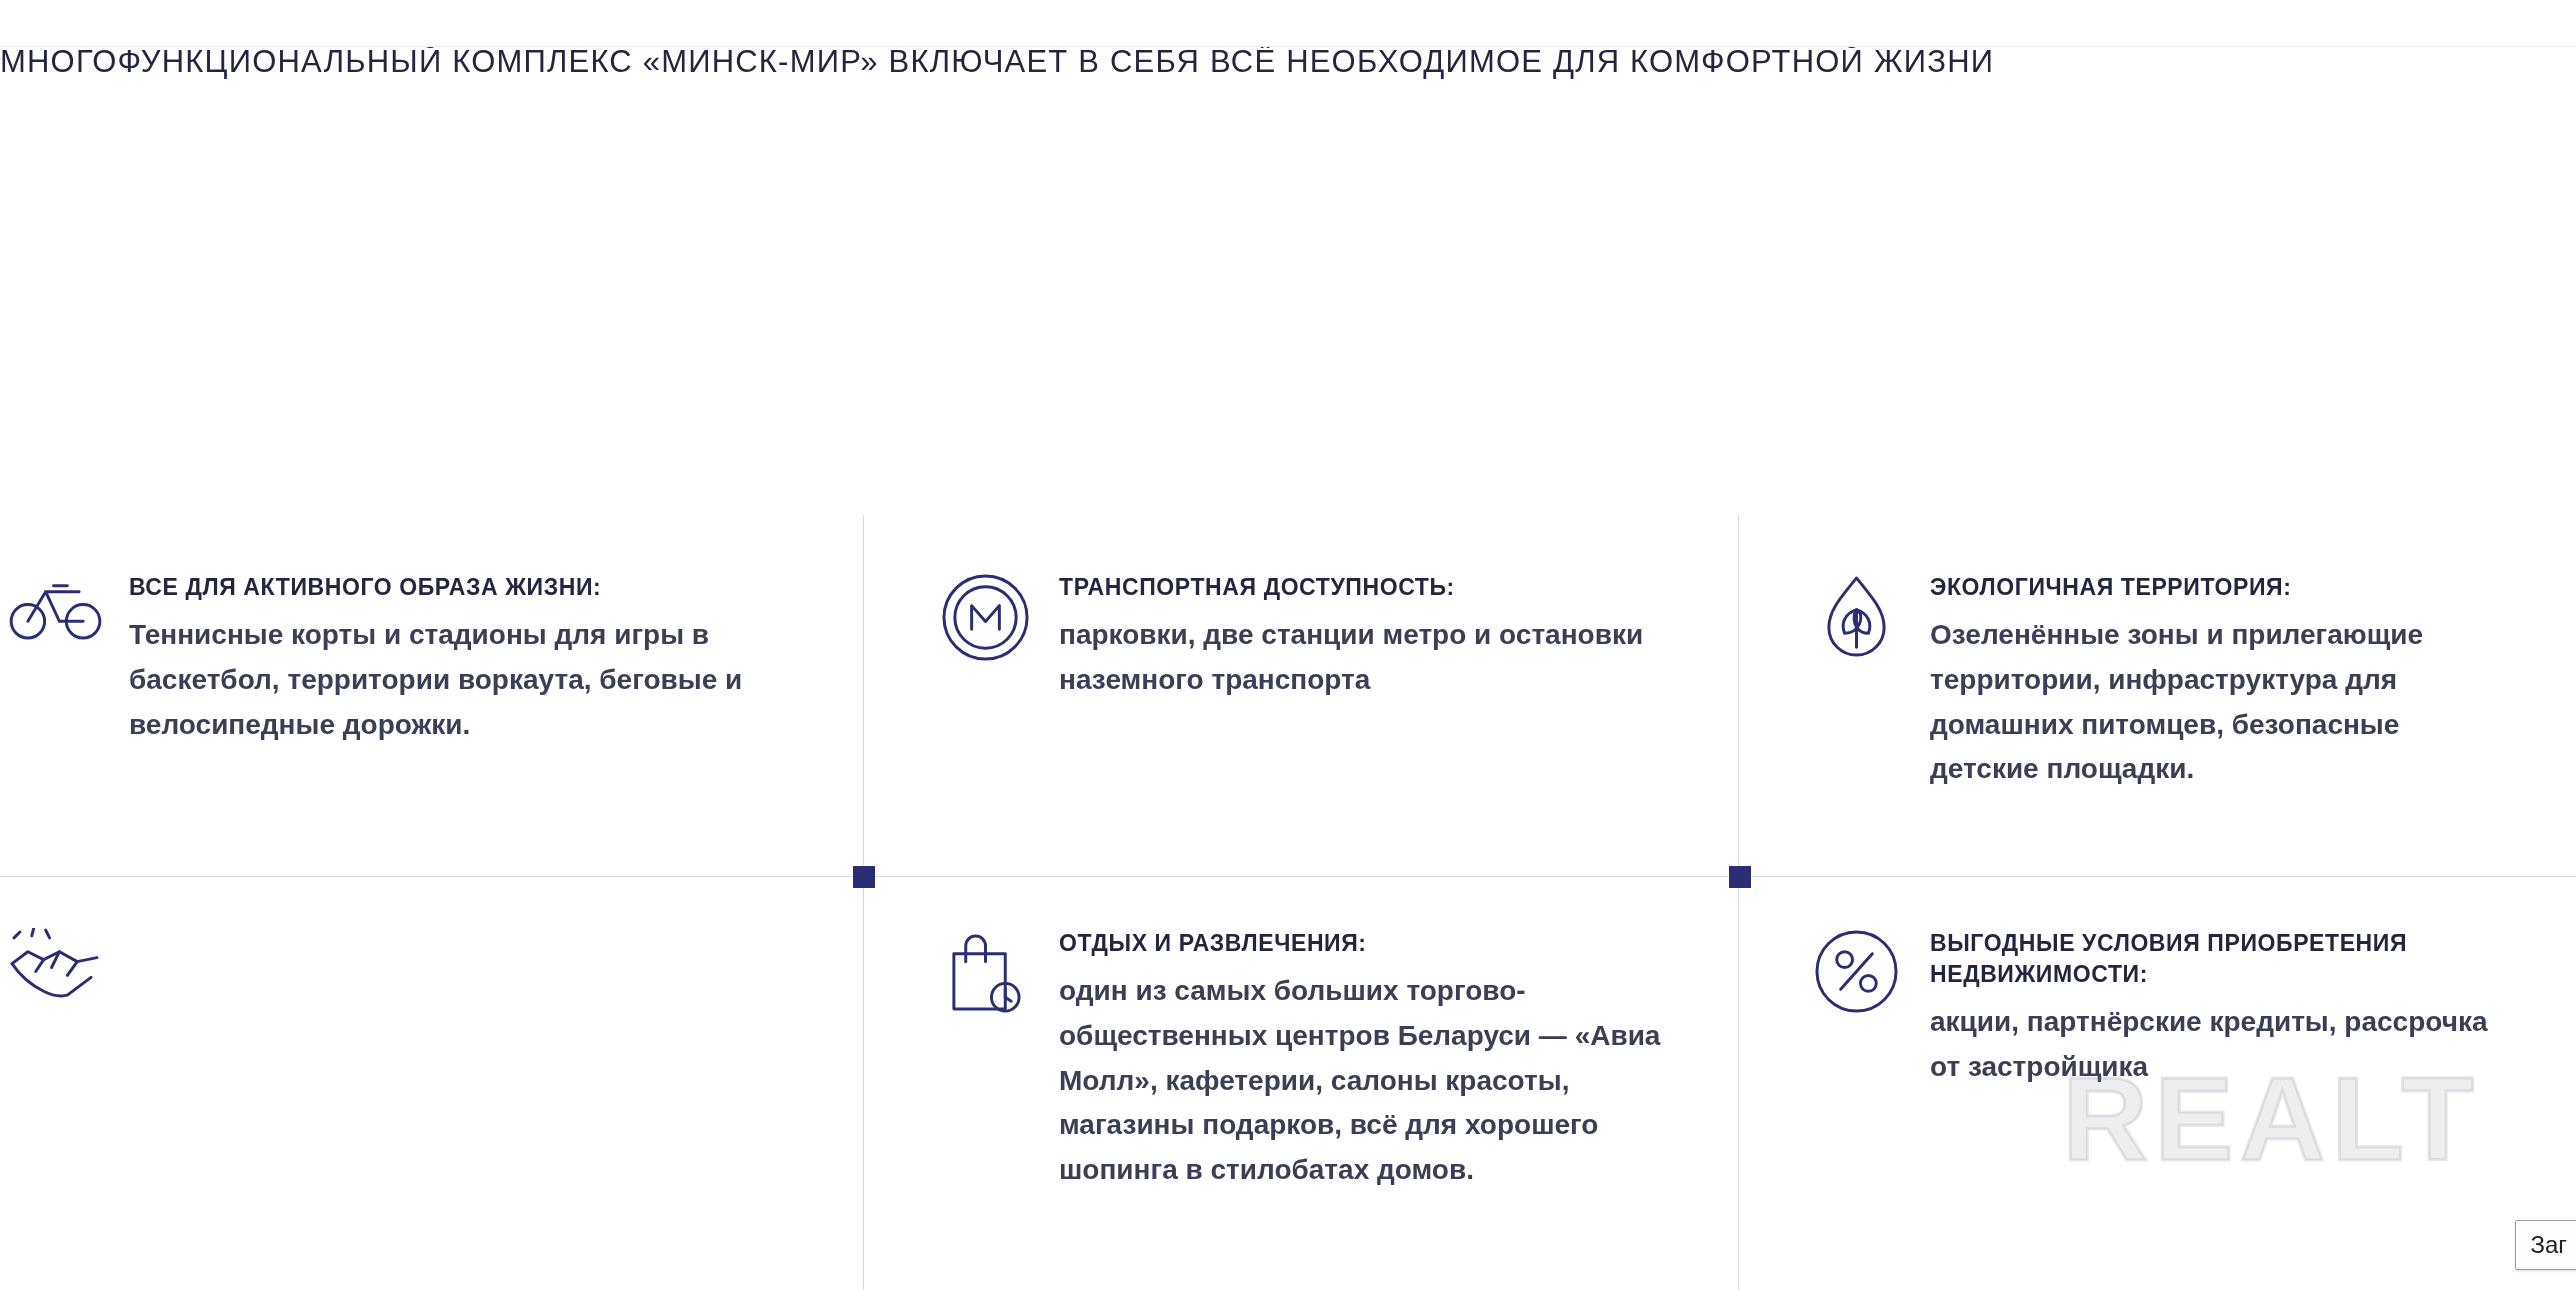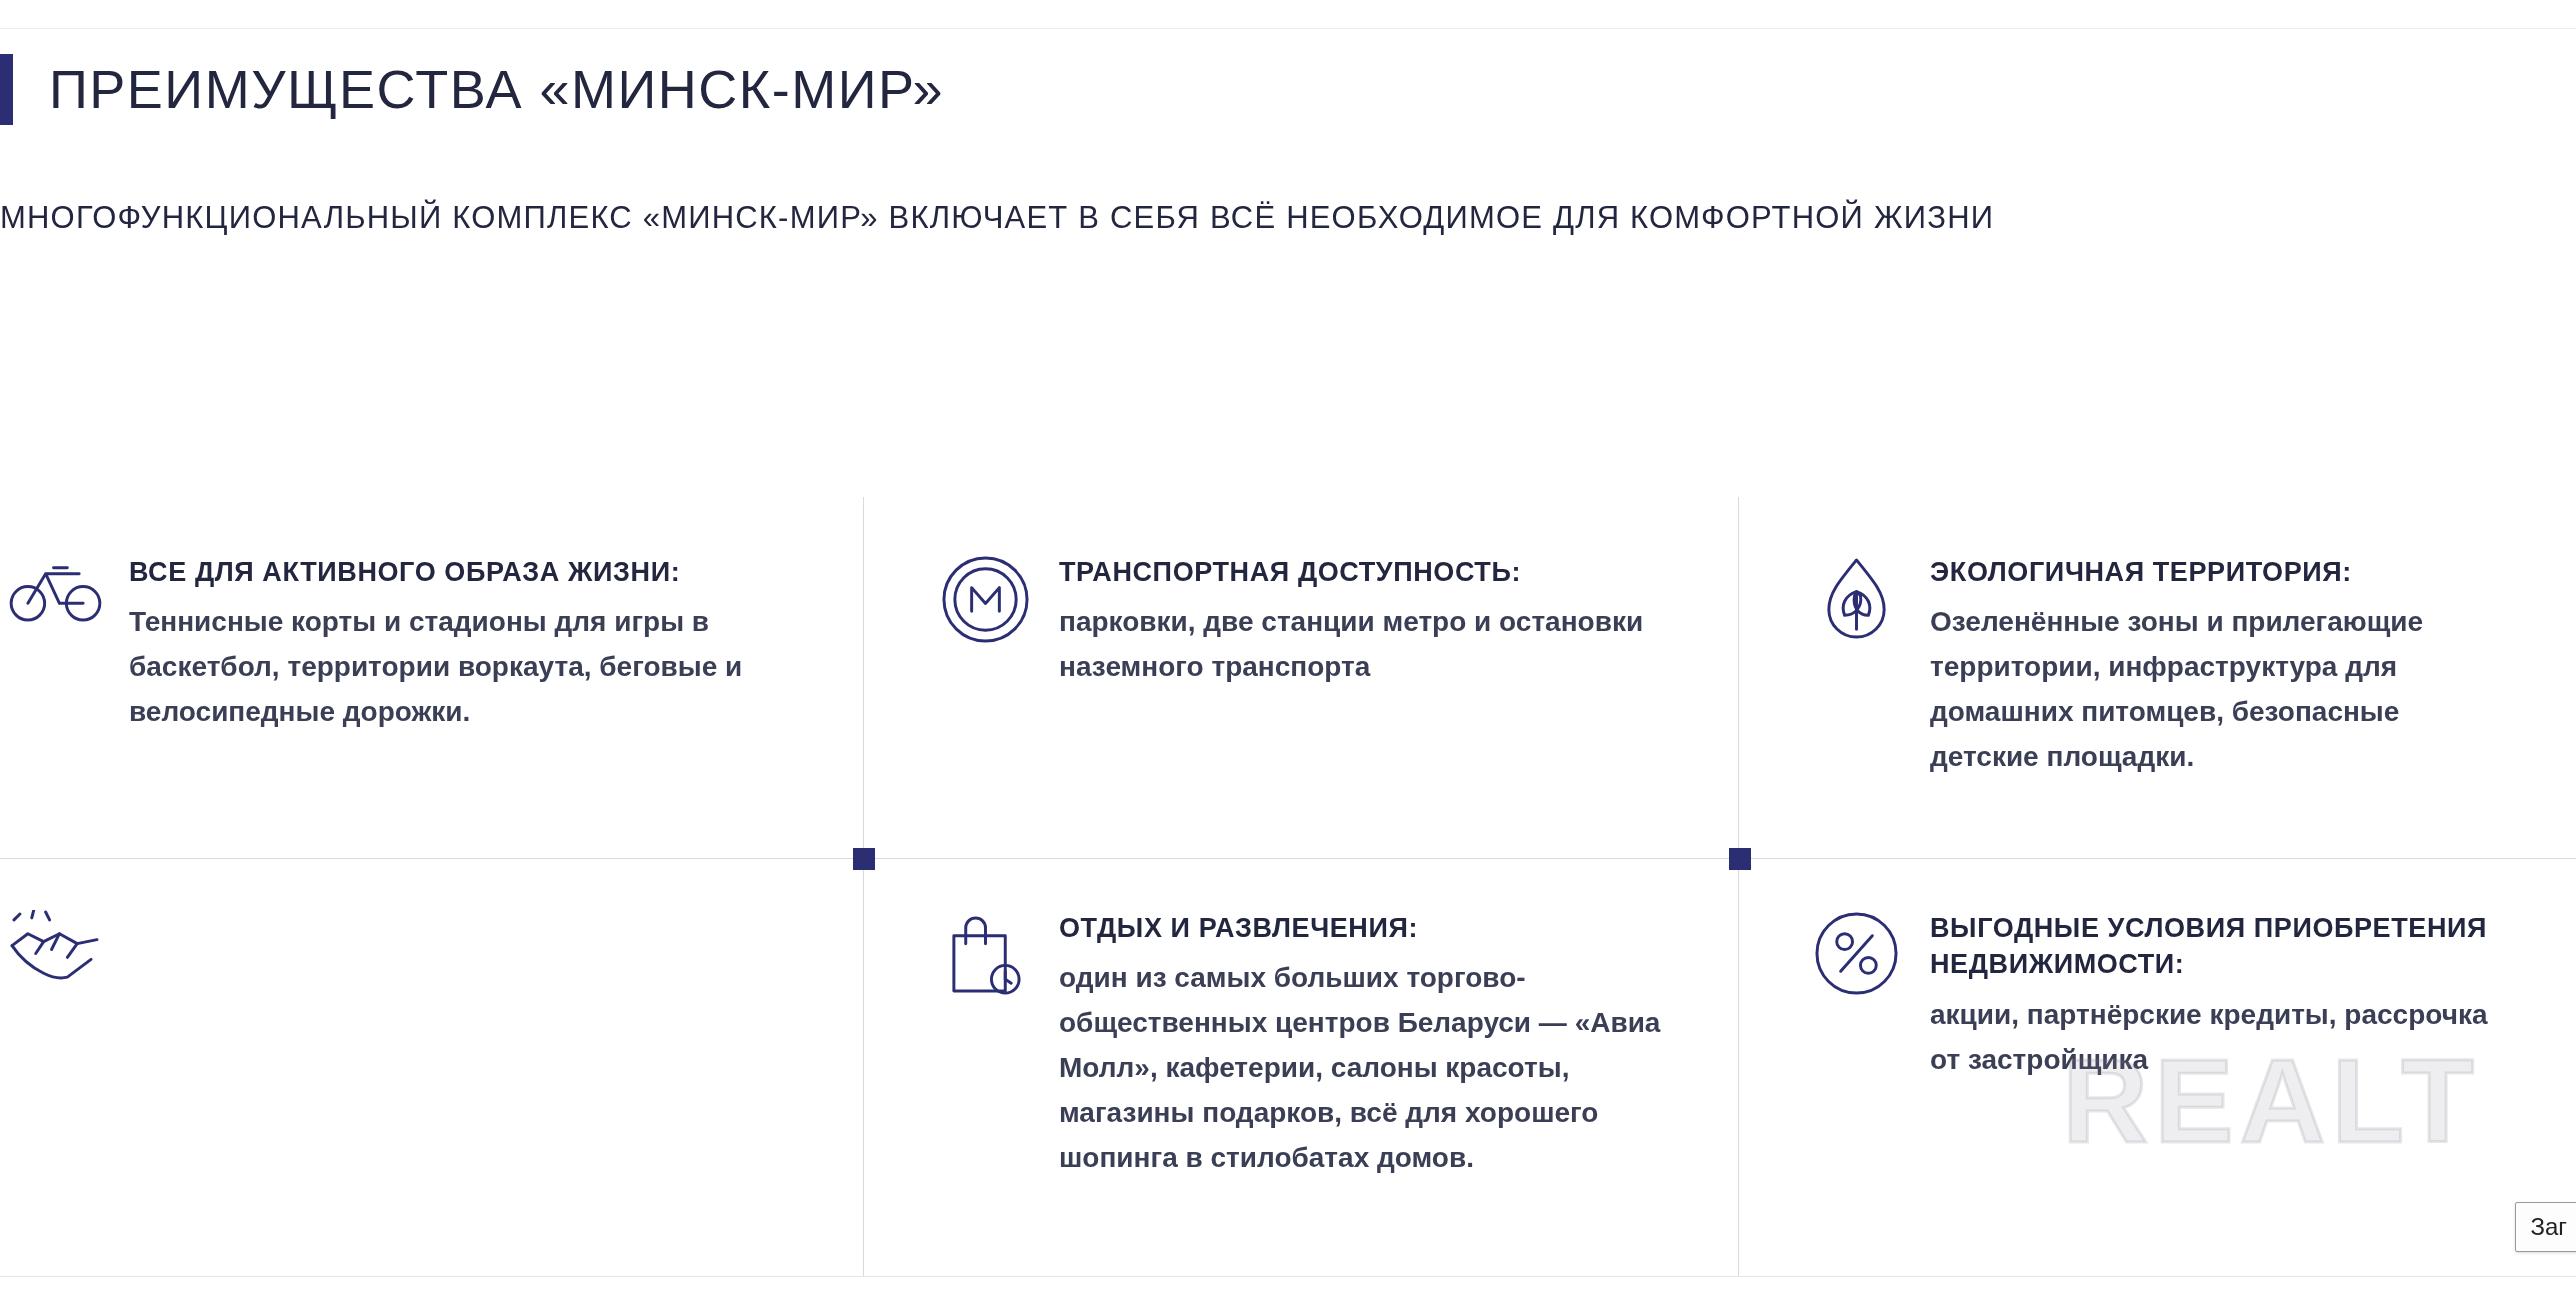--- a/index.html
+++ b/index.html
@@ -114,21 +114,21 @@
     margin-right: 18px;
     margin-top: 6px;
   }
   .icon-wrap svg { display: block; }
 
   .text-wrap {
     flex: 1 1 auto;
     padding-top: 6px;
   }
   .feat-title {
-    font-size: 27px;
+    font-size: 23px;
     font-weight: 700;
     letter-spacing: 0.6px;
     color: #23263f;
     line-height: 1.35;
     margin-bottom: 10px;
   }
   .feat-body {
     font-size: 28px;
     line-height: 1.6;
     color: #3b3f55;
@@ -186,24 +186,20 @@
     border-bottom: 1px solid #ececec;
   }
 </style>
 </head>
 <body>
 
 <div class="page">
 
   <div class="top-edge"></div>
 
-  <div class="title-row">
-    <div class="title-bar"></div>
-    <h1 class="page-title">ПРЕИМУЩЕСТВА «МИНСК-МИР»</h1>
-  </div>
 
   <div class="subtitle">МНОГОФУНКЦИОНАЛЬНЫЙ КОМПЛЕКС «МИНСК-МИР» ВКЛЮЧАЕТ В СЕБЯ ВСЁ НЕОБХОДИМОЕ ДЛЯ КОМФОРТНОЙ ЖИЗНИ</div>
 
   <div class="features">
 
     <div class="vsep v1"></div>
     <div class="vsep v2"></div>
     <div class="hsep"></div>
     <div class="sq s1"></div>
     <div class="sq s2"></div>

